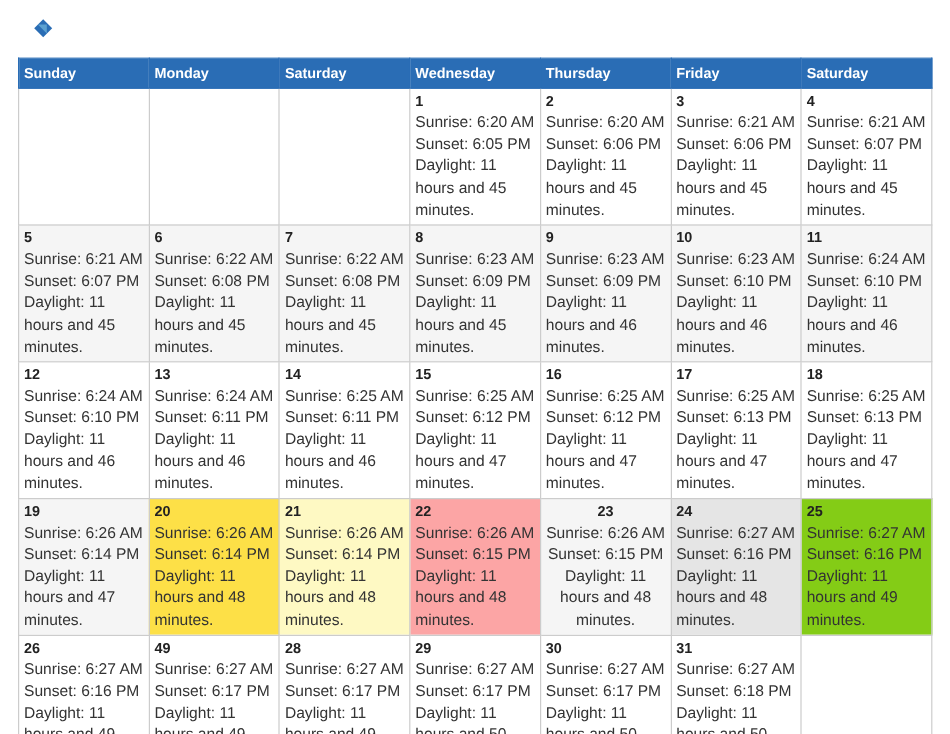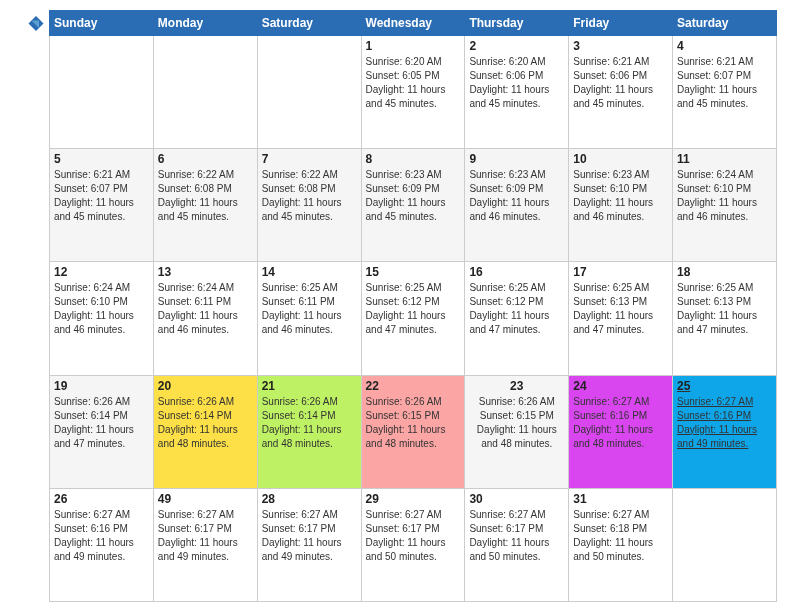--- a/index.html
+++ b/index.html
@@ -8,21 +8,21 @@
       height: 612px;
       font-family: Arial, sans-serif;
       background: #fff;
       overflow: hidden;
     }
     .page {
       width: 792px;
       height: 612px;
       padding: 10px 15px 10px 15px;
       display: flex;
-      flex-direction: row;
+      flex-direction: column;
       border-radius: 20px;
     }
     .header {
       display: flex;
       justify-content: space-between;
       align-items: flex-start;
       margin-bottom: 8px;
     }
     .logo {
       display: flex;
@@ -88,21 +88,21 @@
       background: #f5f5f5;
     }
     .day-number {
       font-size: 12px;
       font-weight: bold;
       color: #222;
       display: block;
       margin-bottom: 2px;
     }
     .day-info {
-      font-size: 10px;
+      font-size: 13px;
       color: #333;
       line-height: 1.4;
     }
     .empty-cell {
       background: #fff !important;
     }
   </style>
 </head>
 <body>
 
@@ -260,45 +260,45 @@
             <div class="day-info" style="white-space: pre-line;">Sunrise: 6:26 AM
 Sunset: 6:14 PM
 Daylight: 11 hours and 47 minutes.</div>
           </td>
           <td style="background: #fde047;">
             <span class="day-number">20</span>
             <div class="day-info" style="white-space: pre-line;">Sunrise: 6:26 AM
 Sunset: 6:14 PM
 Daylight: 11 hours and 48 minutes.</div>
           </td>
-          <td style="background: #bef264; margin-left: 44px;">
+          <td style="background: #fef9c3; margin-left: 44px;">
             <span class="day-number">21</span>
             <div class="day-info" style="white-space: pre-line;">Sunrise: 6:26 AM
 Sunset: 6:14 PM
 Daylight: 11 hours and 48 minutes.</div>
           </td>
           <td style="background: #fca5a5;">
             <span class="day-number">22</span>
             <div class="day-info" style="white-space: pre-line;">Sunrise: 6:26 AM
 Sunset: 6:15 PM
 Daylight: 11 hours and 48 minutes.</div>
           </td>
           <td style="background: rgb(245, 245, 245); text-align: center;">
             <span class="day-number">23</span>
             <div class="day-info" style="white-space: pre-line;">Sunrise: 6:26 AM
 Sunset: 6:15 PM
 Daylight: 11 hours and 48 minutes.</div>
           </td>
-          <td style="background: #d946ef;">
+          <td style="background: #e5e5e5;">
             <span class="day-number">24</span>
             <div class="day-info" style="white-space: pre-line;">Sunrise: 6:27 AM
 Sunset: 6:16 PM
 Daylight: 11 hours and 48 minutes.</div>
           </td>
-          <td style="background: #0ea5e9; text-decoration: underline;">
+          <td style="background: #84cc16;">
             <span class="day-number">25</span>
             <div class="day-info" style="white-space: pre-line;">Sunrise: 6:27 AM
 Sunset: 6:16 PM
 Daylight: 11 hours and 49 minutes.</div>
           </td>
         </tr>
         <tr>
           <td>
             <span class="day-number">26</span>
             <div class="day-info" style="white-space: pre-line;">Sunrise: 6:27 AM

